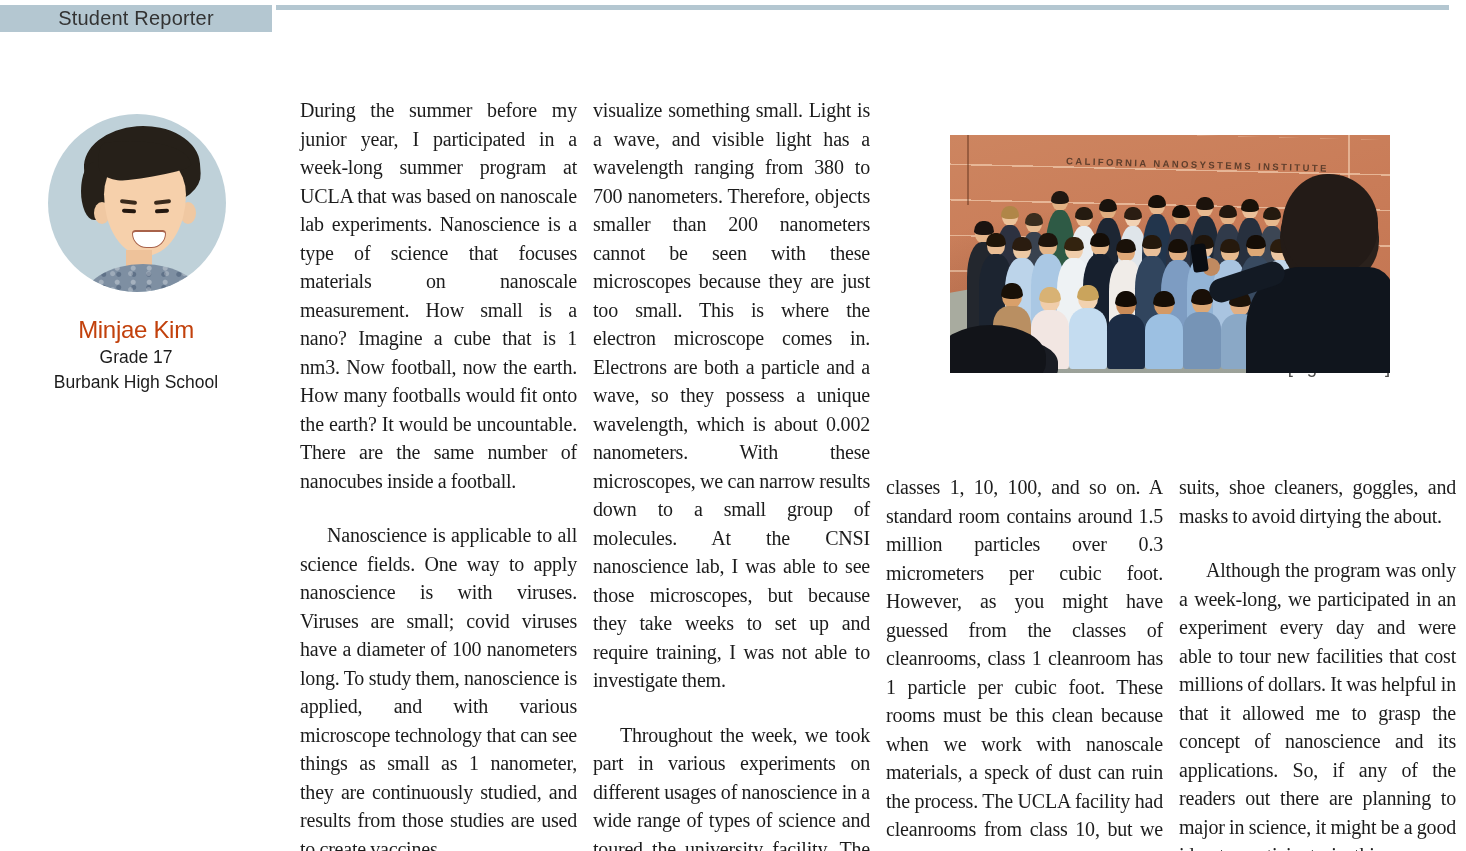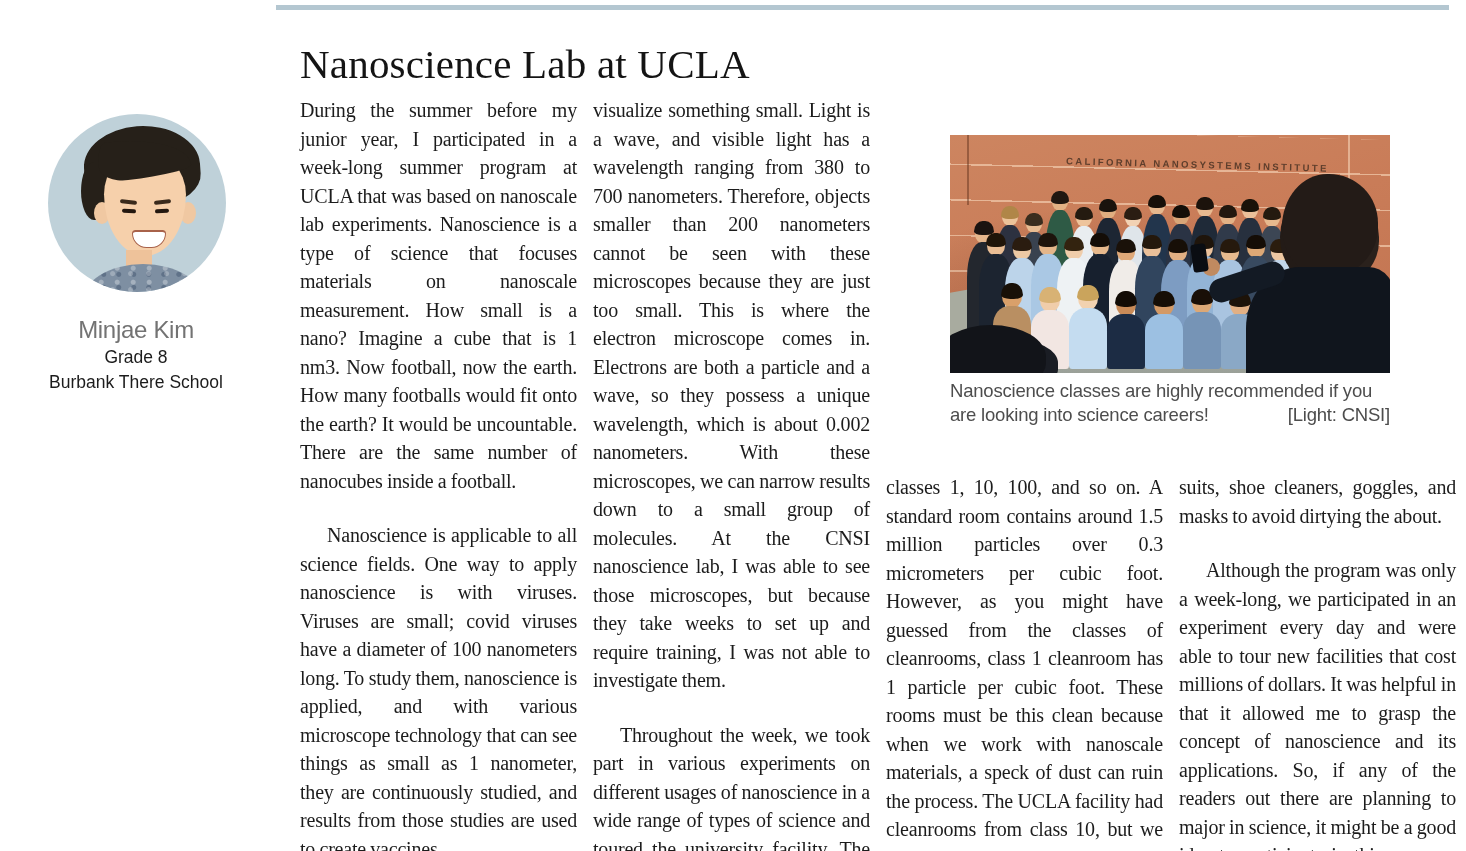--- a/index.html
+++ b/index.html
@@ -33,21 +33,21 @@
   .p-eye{position:absolute;width:14px;height:4px;background:#241810;border-radius:2px;top:95px;}
   .p-mouth{position:absolute;left:84px;top:116px;width:32px;height:15px;background:#fff;
            border:1.5px solid #a8624a;border-top-width:2px;border-radius:4px 4px 16px 16px;}
   .p-neck{position:absolute;left:78px;top:136px;width:26px;height:22px;background:#eec29a;}
   .p-shirt{position:absolute;left:34px;top:150px;width:122px;height:40px;background:#7e8fa2;
            border-radius:50% 50% 0 0 / 95% 95% 0 0;
            background-image:radial-gradient(circle at 20% 30%,rgba(255,255,255,.30) 2px,transparent 3px),
                             radial-gradient(circle at 70% 60%,rgba(255,255,255,.25) 2px,transparent 3px),
                             radial-gradient(circle at 45% 80%,rgba(40,60,90,.35) 2px,transparent 3px);
            background-size:16px 14px,18px 16px,15px 13px;}
-  .author-name{position:absolute;left:0;top:316px;width:272px;font-size:24px;color:#737373;letter-spacing:-.3px;}
+  .author-name{position:absolute;left:0;top:316px;width:272px;font-size:24px;color:#c2410c;letter-spacing:-.3px;}
   .author-grade{position:absolute;left:0;top:347px;width:272px;font-size:17.5px;color:#1c1c1c;}
   .author-school{position:absolute;left:0;top:372px;width:272px;font-size:17.5px;color:#1c1c1c;}
 
   
   .col{position:absolute;width:277px;font-size:20px;line-height:28.5px;text-align:justify;
        color:#1c1c1c;letter-spacing:-.2px;word-spacing:-.5px;}
   .col p{margin:0;}
   .col p.indent{text-indent:27px;margin-top:26px;}
   .col1{left:300px;top:96px;height:760px;}
   .col2{left:593px;top:96px;height:760px;}
@@ -91,43 +91,45 @@
 
   .caption{position:relative;margin-top:6px;width:440px;font-family:"Liberation Sans",sans-serif;
       font-size:18.5px;line-height:24px;color:#4d4d4d;letter-spacing:-.2px;}
   .caption .source{position:absolute;right:0;bottom:0;color:#4d4d4d;}
 </style>
 </head>
 <body>
 
 <div class="page">
 
+  <div class="kicker-bar">
+    <span>Student Reporter</span>
+  </div>
   <div class="kicker-line"></div>
 
-  <h1 class="title">Nanoscience Lab at UCLA</h1>
 
   <div class="author">
     <div class="portrait">
       <div class="p-hair-main"></div>
       <div class="p-hair-side"></div>
       <div class="p-ear" style="left:46px;"></div>
       <div class="p-ear" style="left:132px;"></div>
       <div class="p-face"></div>
       <div class="p-fringe"></div>
       <div class="p-brow" style="left:72px;transform:rotate(6deg);"></div>
       <div class="p-brow" style="left:106px;transform:rotate(-6deg);"></div>
       <div class="p-eye" style="left:74px;transform:rotate(4deg);"></div>
       <div class="p-eye" style="left:107px;transform:rotate(-4deg);"></div>
       <div class="p-mouth"></div>
       <div class="p-neck"></div>
       <div class="p-shirt"></div>
     </div>
     <div class="author-name">Minjae Kim</div>
-    <div class="author-grade">Grade 8</div>
-    <div class="author-school">Burbank There School</div>
+    <div class="author-grade">Grade 17</div>
+    <div class="author-school">Burbank High School</div>
   </div>
 
   <div class="col col1">
     <p class="first">During the summer before my junior year, I participated in a week-long summer program at UCLA that was based on nanoscale lab experiments. Nanoscience is a type of science that focuses materials on nanoscale measurement. How small is a nano? Imagine a cube that is 1 nm3. Now football, now the earth. How many footballs would fit onto the earth? It would be uncountable. There are the same number of nanocubes inside a football.</p>
     <p class="indent">Nanoscience is applicable to all science fields. One way to apply nanoscience is with viruses. Viruses are small; covid viruses have a diameter of 100 nanometers long. To study them, nanoscience is applied, and with various microscope technology that can see things as small as 1 nanometer, they are continuously studied, and results from those studies are used to create vaccines.</p>
 
   </div>
 
   <div class="col col2">
     <p class="first">visualize something small. Light is a wave, and visible light has a wavelength ranging from 380 to 700 nanometers. Therefore, objects smaller than 200 nanometers cannot be seen with these microscopes because they are just too small. This is where the electron microscope comes in. Electrons are both a particle and a wave, so they possess a unique wavelength, which is about 0.002 nanometers. With these microscopes, we can narrow results down to a small group of molecules. At the CNSI nanoscience lab, I was able to see those microscopes, but because they take weeks to set up and require training, I was not able to investigate them.</p>
@@ -332,18 +334,17 @@
       <div class="photographer">
         <div class="ph-hair"></div>
         <div class="ph-body"></div>
         <div class="ph-arm"></div>
         <div class="ph-hand"></div>
         <div class="ph-phone"></div>
       </div>
       <div class="corner-head"></div>
     </div>
     <figcaption class="caption">
-      <span>Nanoscience classes are highly recommended if you are looking into science careers!</span>
       <span class="source">[Light: CNSI]</span>
     </figcaption>
   </figure>
 
 </div>
 
 </body></html>

